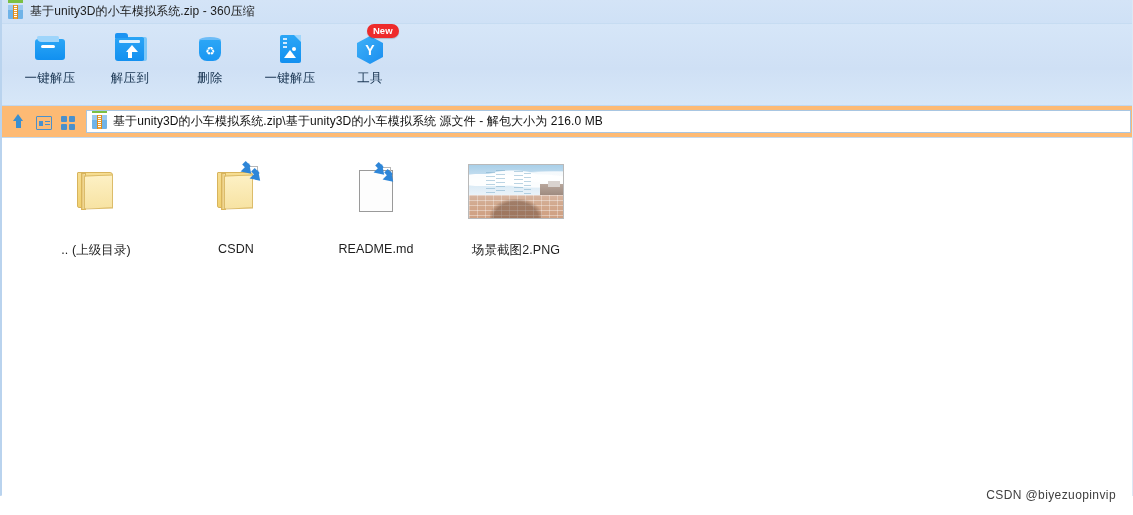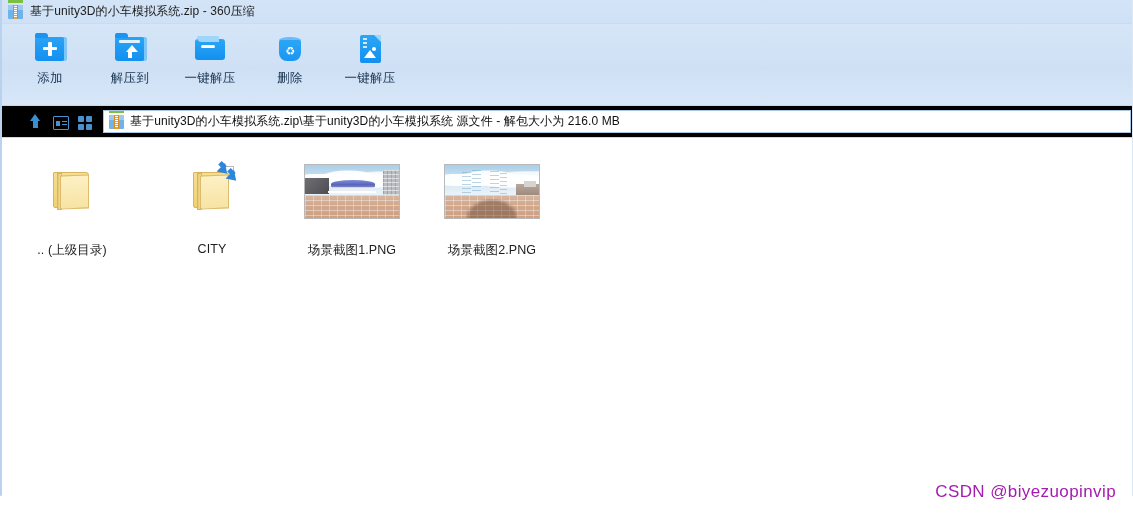--- a/index.html
+++ b/index.html
@@ -184,23 +184,23 @@
   }
   .hex-y {
     position: absolute; left: 0; top: 0; width: 26px; height: 28px;
     color: #fff; font-size: 14px; font-weight: bold;
     display: flex; align-items: center; justify-content: center;
   }
 
   
   .addrbar {
     height: 32px;
-    background: #000000;
+    background: #fdba74;
     display: flex; align-items: center;
-    padding-left: 25px;
+    padding-left: 8px;
     gap: 9px;
     border-bottom: 1px solid #c3daf0;
   }
   .navico { width: 17px; height: 17px; position: relative; cursor: default; }
   .nav-up::before {
     content: ""; position: absolute; left: 3px; top: 1px;
     border-left: 5.5px solid transparent; border-right: 5.5px solid transparent;
     border-bottom: 7px solid #3a8fd0;
   }
   .nav-up::after {
@@ -245,21 +245,21 @@
 
   
   .filearea {
     position: relative;
     height: 376px;
     background: #ffffff;
     padding: 22px 0 0 0;
   }
   .filegrid {
     display: flex;
-    padding-left: 0;
+    padding-left: 24px;
     gap: 0px;
   }
   .fileitem {
     width: 140px;
     display: flex; flex-direction: column; align-items: center;
     cursor: default;
   }
   .fi-icon { height: 62px; display: flex; align-items: center; justify-content: center; position: relative; }
   .fi-label {
     margin-top: 20px;
@@ -461,22 +461,22 @@
   }
   .t3-sky {
     position: absolute; left: 30%; top: 0; width: 42%; height: 66%;
     background: linear-gradient(to bottom, #cfe3ef 0%, #f1f7fb 70%, #ffffff 100%);
   }
 
   
   .watermark {
     position: absolute;
     right: 16px; bottom: 12px;
-    font-size: 17px;
-    color: #a21caf;
+    font-size: 12px;
+    color: #404040;
     letter-spacing: .4px;
     user-select: none;
   }
 </style>
 </head>
 <body>
 
 <div id="app">
 
   <div class="titlebar">
@@ -484,48 +484,39 @@
       <span class="zipicon">
         <span class="blue"></span><span class="blue2"></span>
         <span class="green"></span><span class="zip"></span><span class="zipteeth"></span>
       </span>
     </span>
     <span class="title-text">基于unity3D的小车模拟系统.zip - 360压缩</span>
   </div>
 
   <div class="toolbar">
 
+
     <div class="tb-btn">
       <span class="tb-ico">
-        <span class="folder"></span>
-          <span class="folder-side"></span>
-        <span class="plus-h"></span>
-          <span class="plus-v"></span>
+        <span class="obox"></span>
+          <span class="obox-strip"></span>
+          <span class="obox-bar"></span>
       </span>
-      <span class="tb-label">添加</span>
+      <span class="tb-label">一键解压</span>
     </div>
 
     <div class="tb-btn">
       <span class="tb-ico">
         <span class="folder"></span>
           <span class="folder-side"></span>
         <span class="topbar-white"></span>
         <span class="uparrow"></span>
           <span class="uparrow-stem"></span>
       </span>
       <span class="tb-label">解压到</span>
-    </div>
-
-    <div class="tb-btn">
-      <span class="tb-ico">
-        <span class="obox"></span>
-          <span class="obox-strip"></span>
-          <span class="obox-bar"></span>
-      </span>
-      <span class="tb-label">一键解压</span>
     </div>
 
     <div class="tb-btn">
       <span class="tb-ico">
         <span class="bin-top"></span>
           <span class="bin-body"></span>
         <span class="bin-rec">♻</span>
       </span>
       <span class="tb-label">删除</span>
     </div>
@@ -535,20 +526,31 @@
         <span class="doc-blue">
             <span class="doc-corner"></span>
           </span>
         <span class="doc-dots"></span>
           <span class="doc-mtn"></span>
           <span class="doc-sun"></span>
       </span>
       <span class="tb-label">一键解压</span>
     </div>
 
+    <div class="tb-btn">
+      <span class="newbadge">New</span>
+      <span class="tb-ico">
+        <span class="hexwrap">
+          <span class="hex-shadow"></span>
+          <span class="hex"></span>
+          <span class="hex-y">Y</span>
+        </span>
+      </span>
+      <span class="tb-label">工具</span>
+    </div>
 
   </div>
 
   <div class="addrbar">
     <span class="navico nav-up"></span>
     <span class="navico nav-detail"></span>
     <span class="navico nav-grid">
       <i></i>
         <i></i>
         <i></i>
@@ -587,41 +589,39 @@
               <span class="yf-front"></span>
             <span class="zoverlay">
               <span class="zgray"></span>
               <span class="zarrow za1"></span>
                 <span class="za1s"></span>
               <span class="zarrow za2"></span>
                 <span class="za2s"></span>
             </span>
           </span>
         </span>
-        <span class="fi-label">CITY</span>
+        <span class="fi-label">CSDN</span>
       </div>
-
-
 
       <div class="fileitem">
         <span class="fi-icon">
-          <span class="thumb">
-            <span class="sky"></span>
-              <span class="clouds"></span>
-            <span class="t1-bldL"></span>
-              <span class="t1-bldR"></span>
-            <span class="t1-dome"></span>
-              <span class="t1-base"></span>
-            <span class="ground"></span>
-              <span class="tiles"></span>
-            <span class="t1-rail"></span>
+          <span class="pdoc">
+            <span class="zoverlay">
+              <span class="zgray"></span>
+              <span class="zarrow za1"></span>
+                <span class="za1s"></span>
+              <span class="zarrow za2"></span>
+                <span class="za2s"></span>
+            </span>
           </span>
         </span>
-        <span class="fi-label">场景截图1.PNG</span>
+        <span class="fi-label">README.md</span>
       </div>
+
+
 
       <div class="fileitem">
         <span class="fi-icon">
           <span class="thumb">
             <span class="sky"></span>
               <span class="clouds"></span>
             <span class="t2-tw1"></span>
               <span class="t2-tw2"></span>
             <span class="t2-tw3"></span>
               <span class="t2-tw4"></span>

